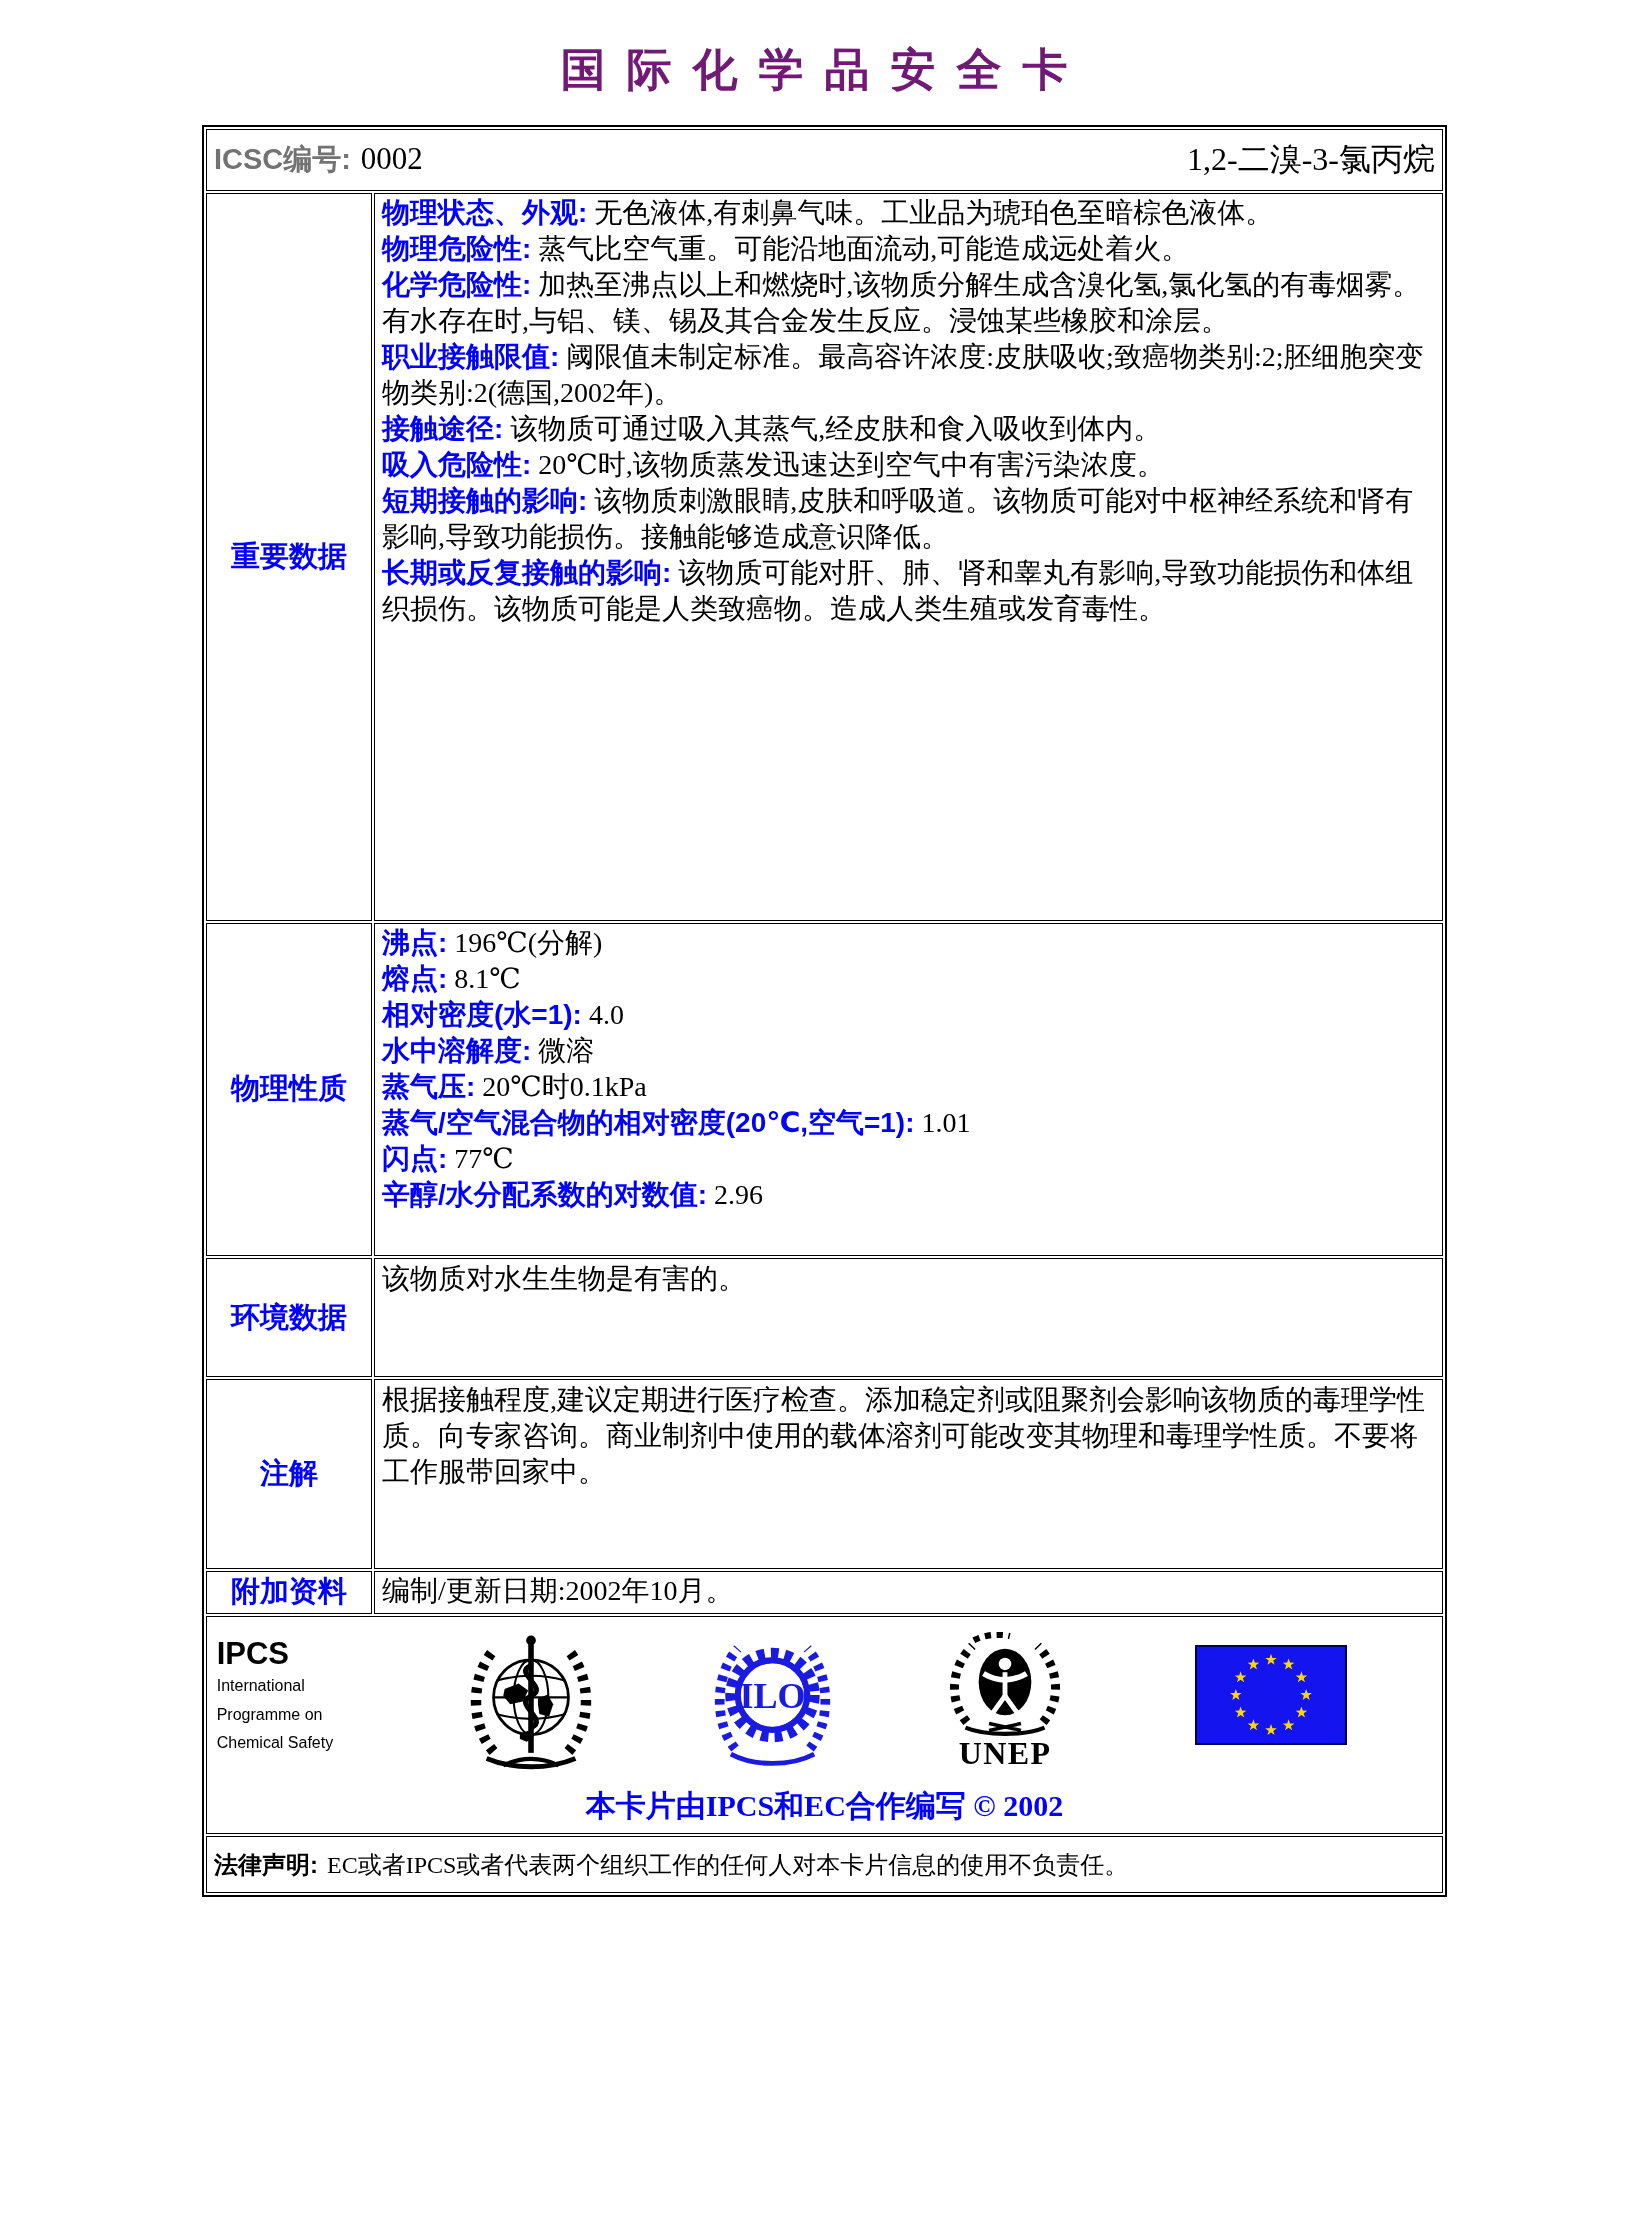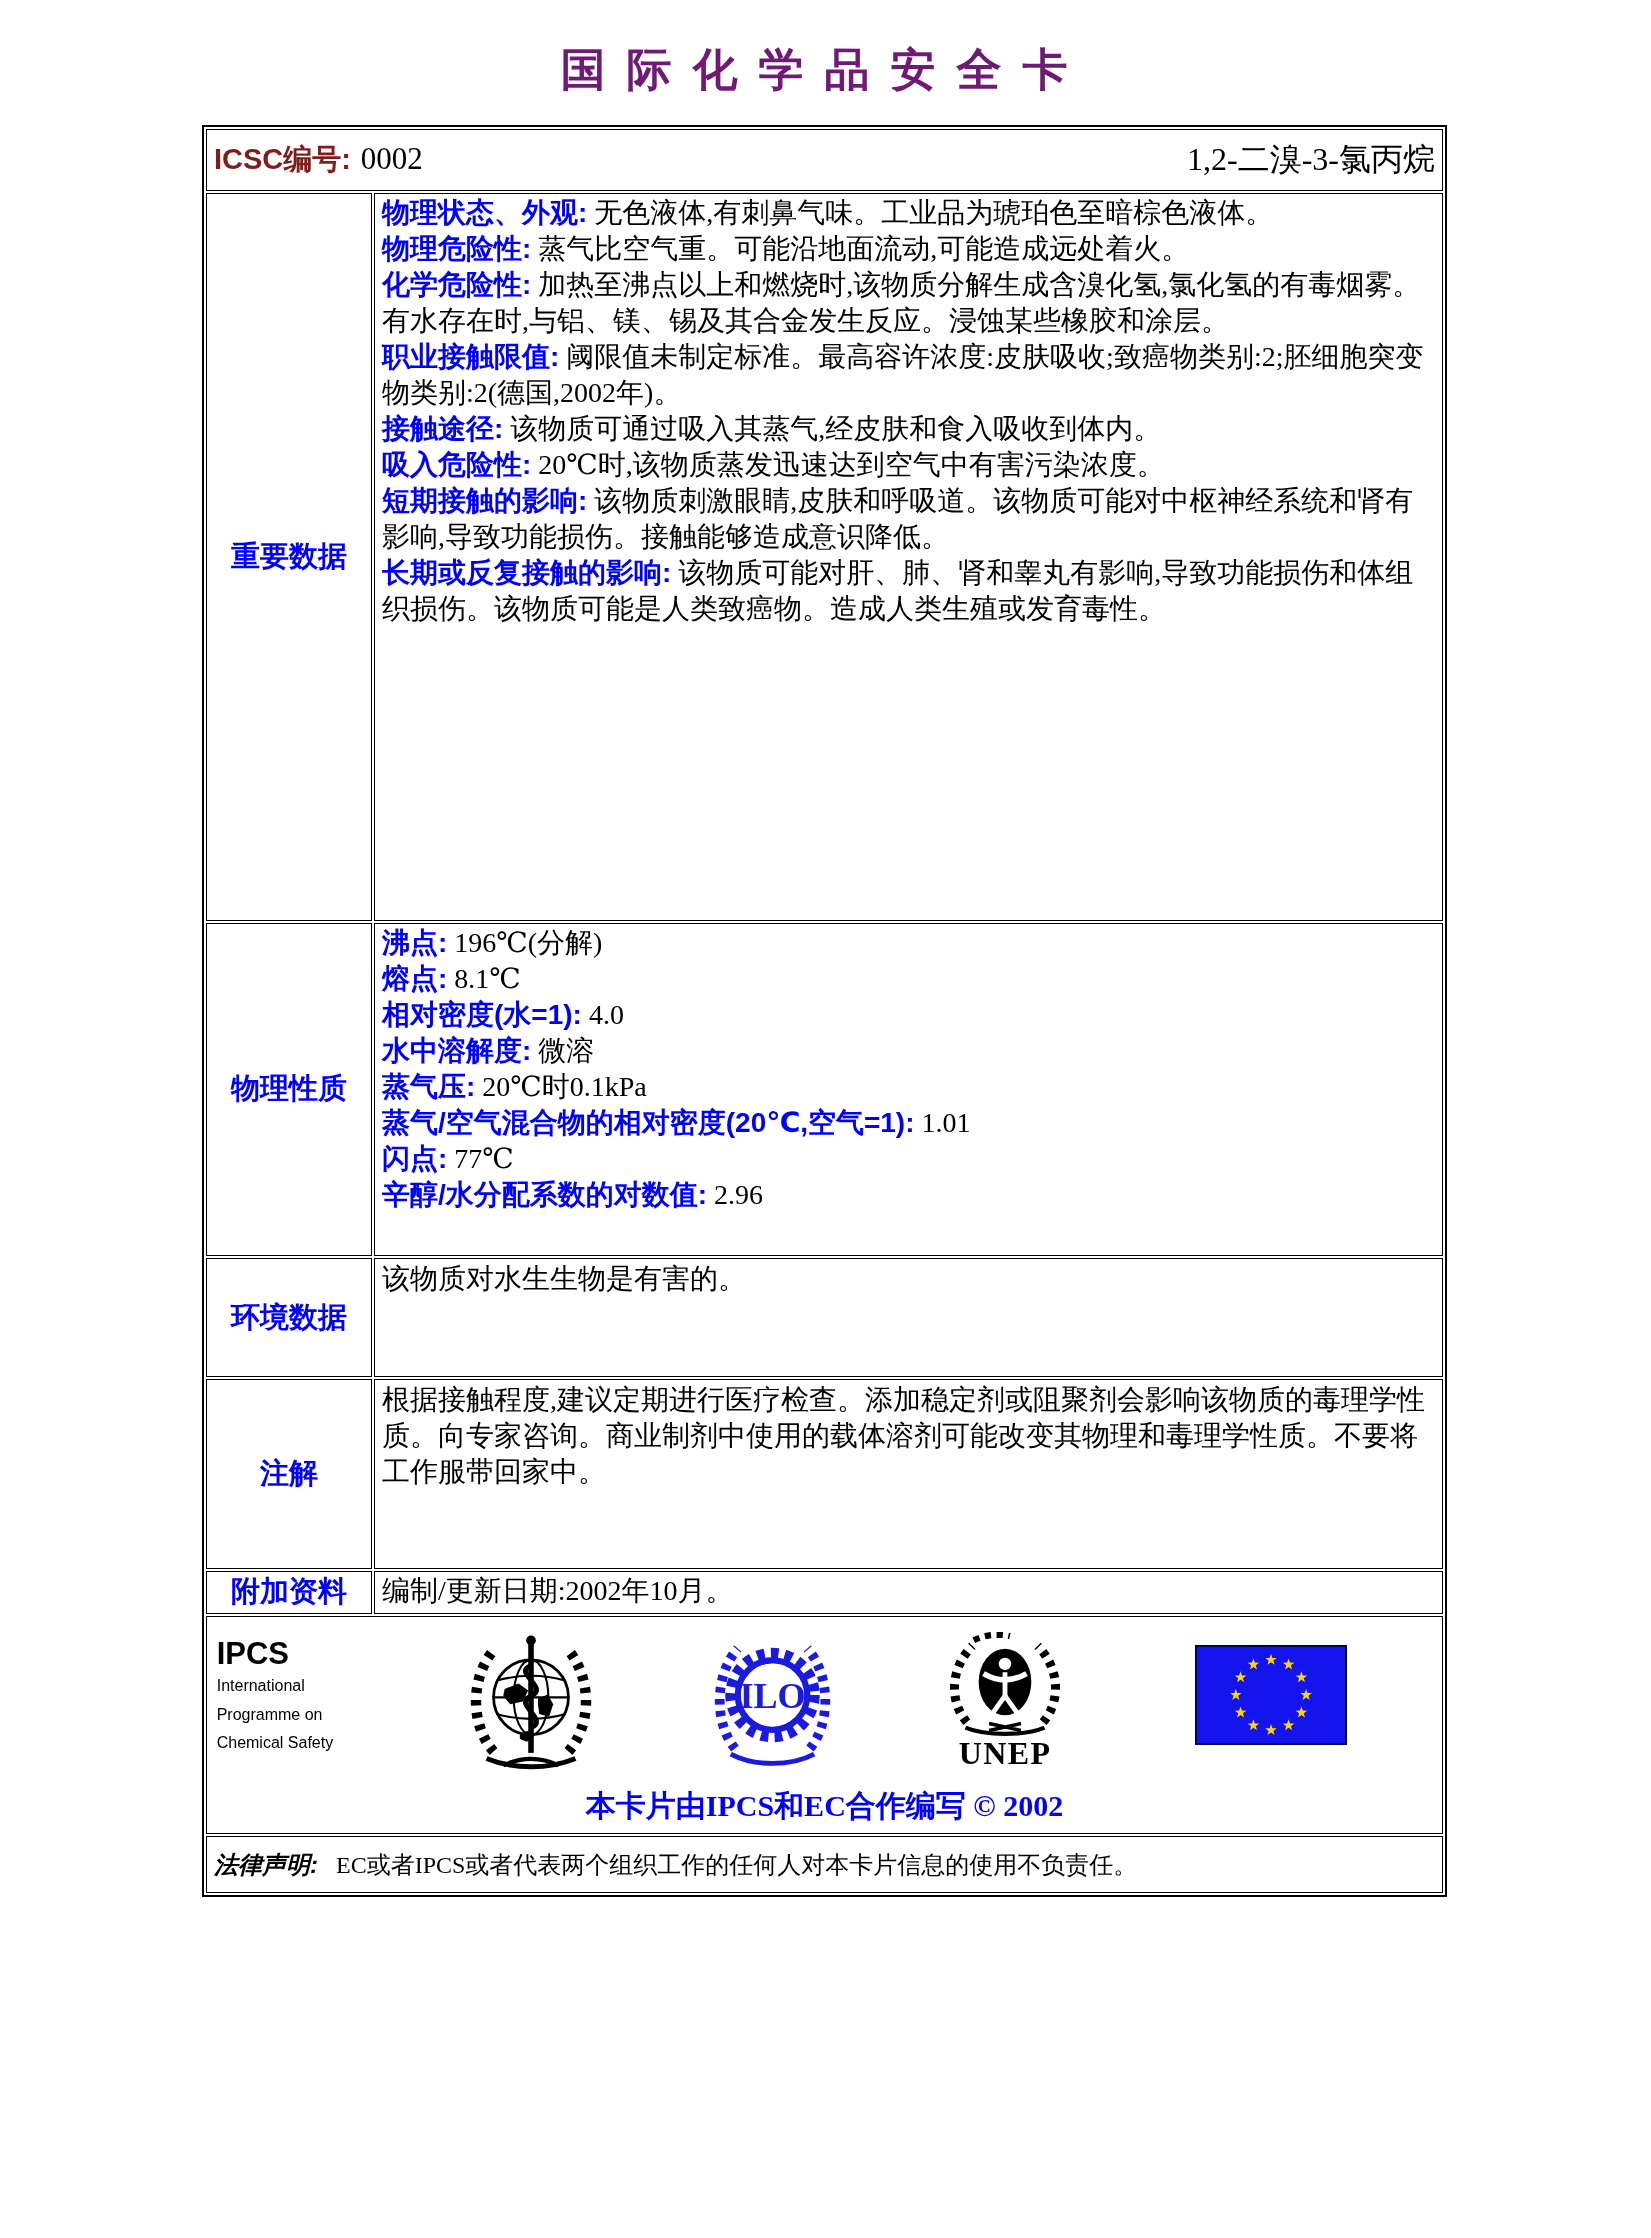--- a/index.html
+++ b/index.html
@@ -24,21 +24,21 @@
   col.c-label{width:166px;}
   td.sec-label{
     text-align:center;vertical-align:middle;
     color:#0000ff;font-weight:bold;font-size:29px;
     font-family:"Liberation Sans","DejaVu Sans",sans-serif;
     padding:0 2.8px;
   }
   .hdr-cell{vertical-align:middle;height:57px;}
   .hdr-flex{display:flex;justify-content:space-between;align-items:center;}
   .icsc-label{
-    color:#7f1d1d;font-weight:bold;font-size:29px;
+    color:#737373;font-weight:bold;font-size:29px;
     font-family:"Liberation Sans","DejaVu Sans",sans-serif;
   }
   .icsc-value{font-size:31px;margin-left:9.7px;}
   .substance{font-size:32px;text-align:right;}
   .content{font-size:28px;line-height:36px;}
   .content p{margin:0;}
   .lbl{
     color:#0000ff;font-weight:bold;
     font-family:"Liberation Sans","DejaVu Sans",sans-serif;
     margin-right:7px;
@@ -67,22 +67,21 @@
   .eu-flag{width:148px;height:96px;background:#1414ee;border:2.1px solid #000050;position:relative;}
   .card-caption{
     position:absolute;left:0;bottom:5.6px;width:100%;text-align:center;
     color:#0000ff;font-weight:bold;font-size:30px;
   }
   td.legal-cell{height:53px;vertical-align:middle;}
   .legal-line{font-size:24px;}
   .legal-lbl{
     font-weight:bold;
     font-family:"Liberation Sans","DejaVu Sans",sans-serif;
-    margin-right:18px;
-    font-style:italic;
+    margin-right:9px;
   }
 </style>
 </head>
 <body>
 
 <div class="page-title">国际化学品安全卡</div>
 
 <table class="card">
   <colgroup>
       <col class="c-label">

